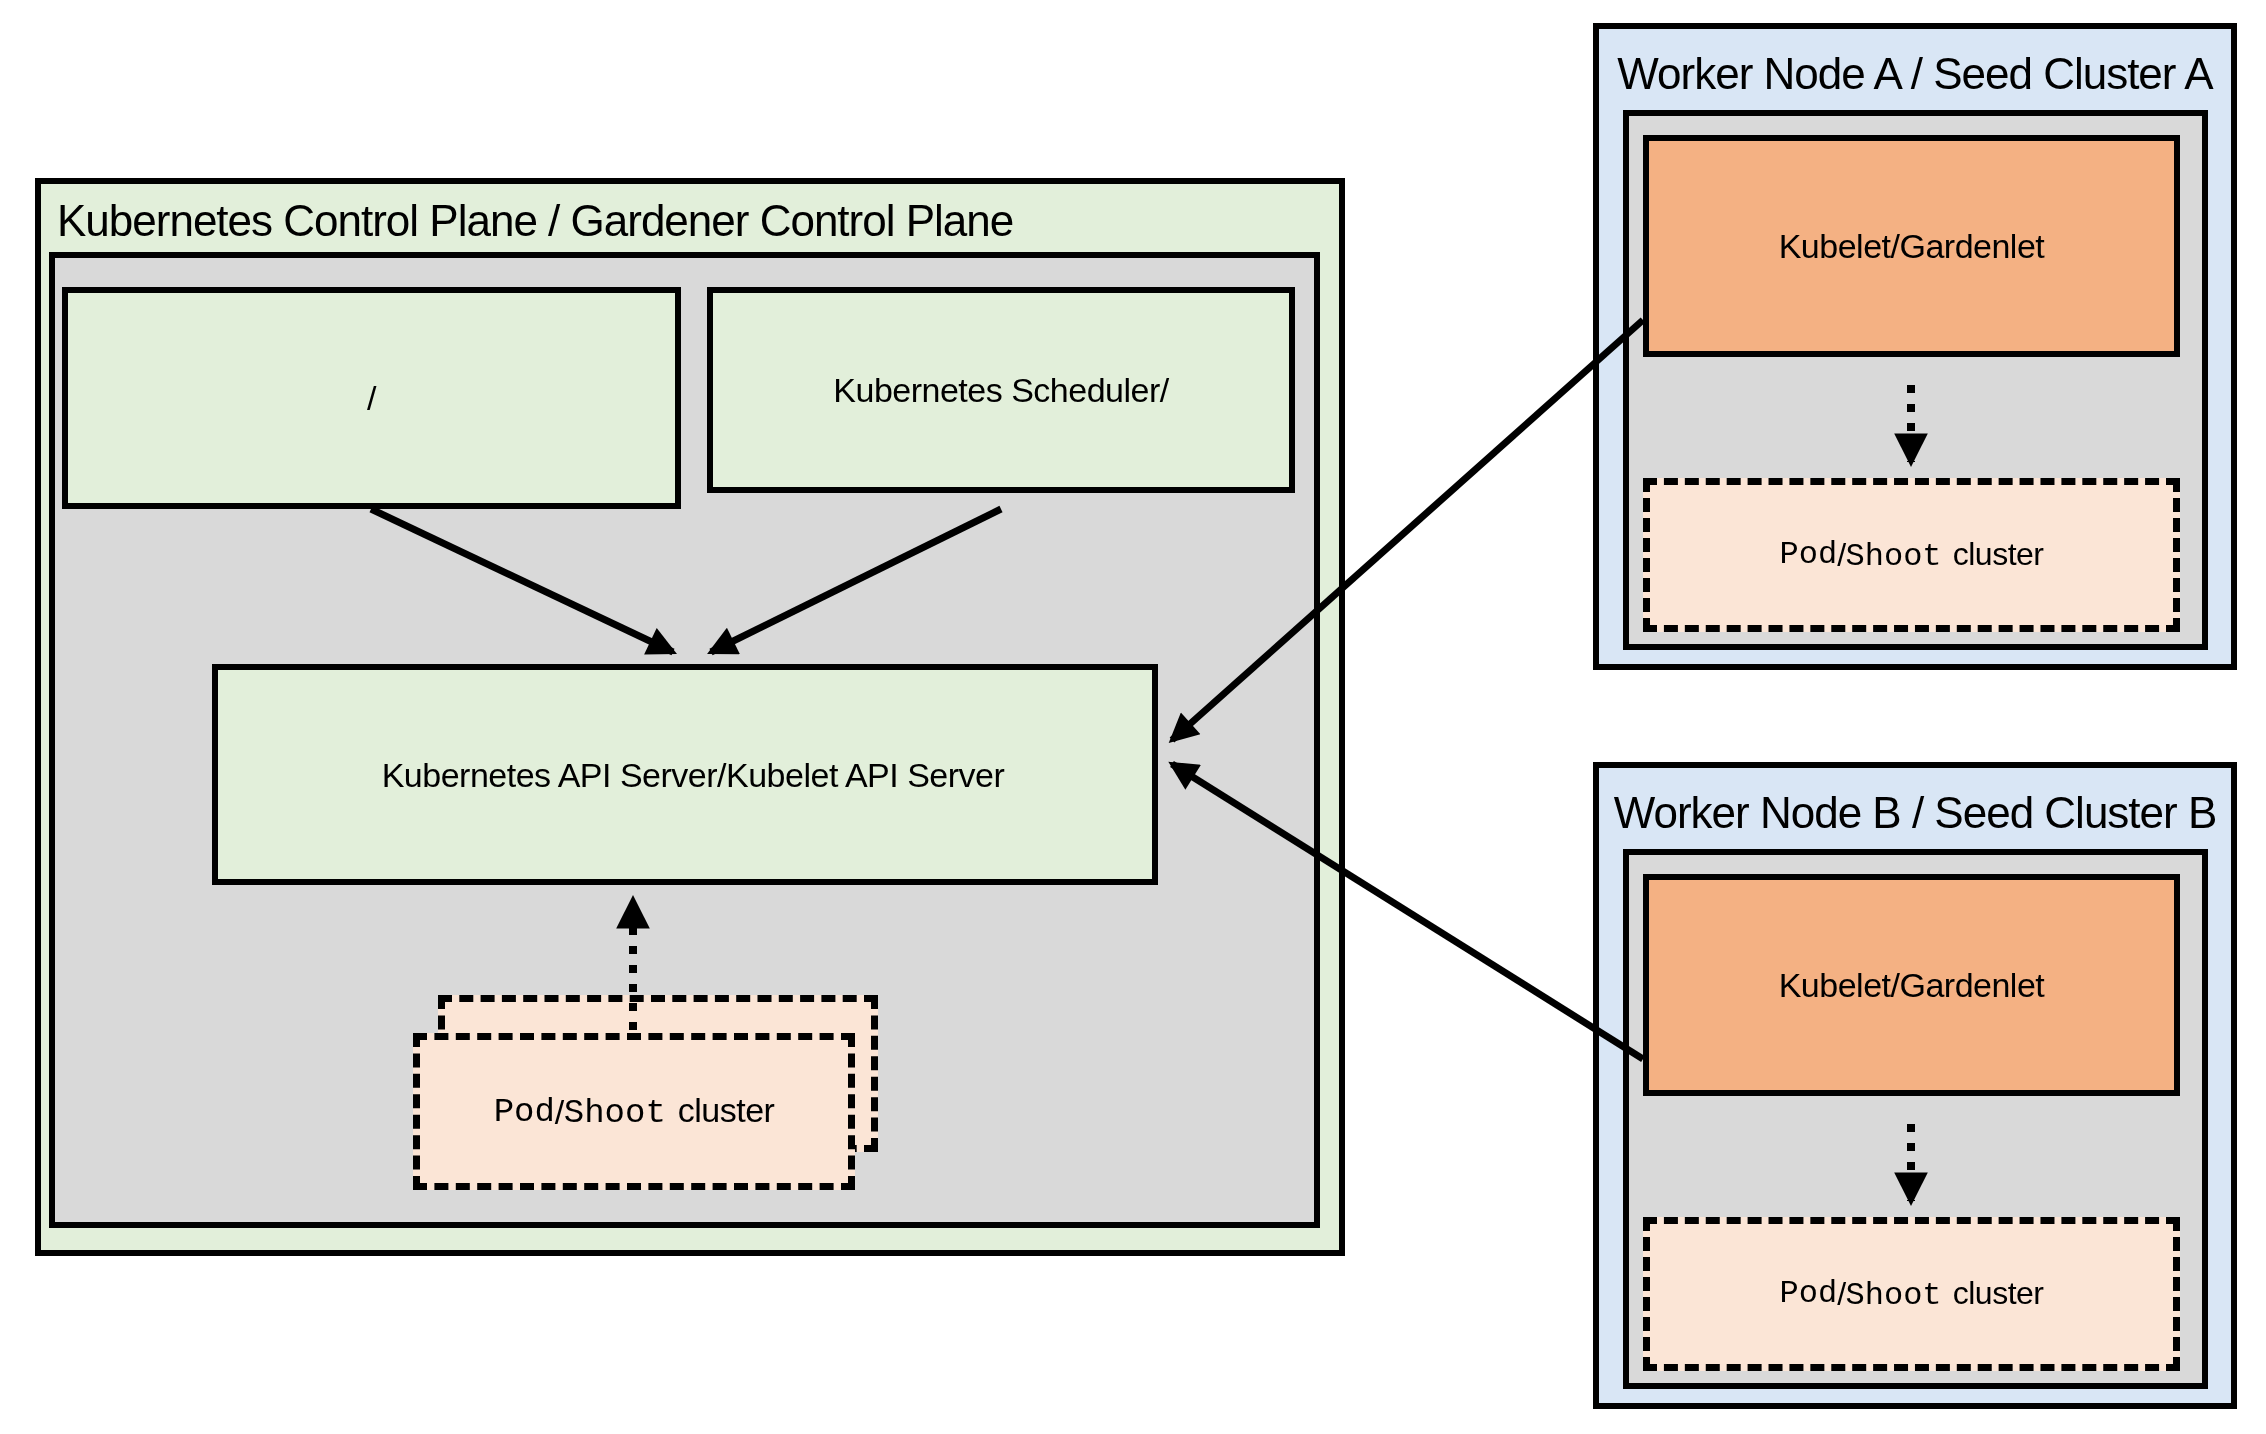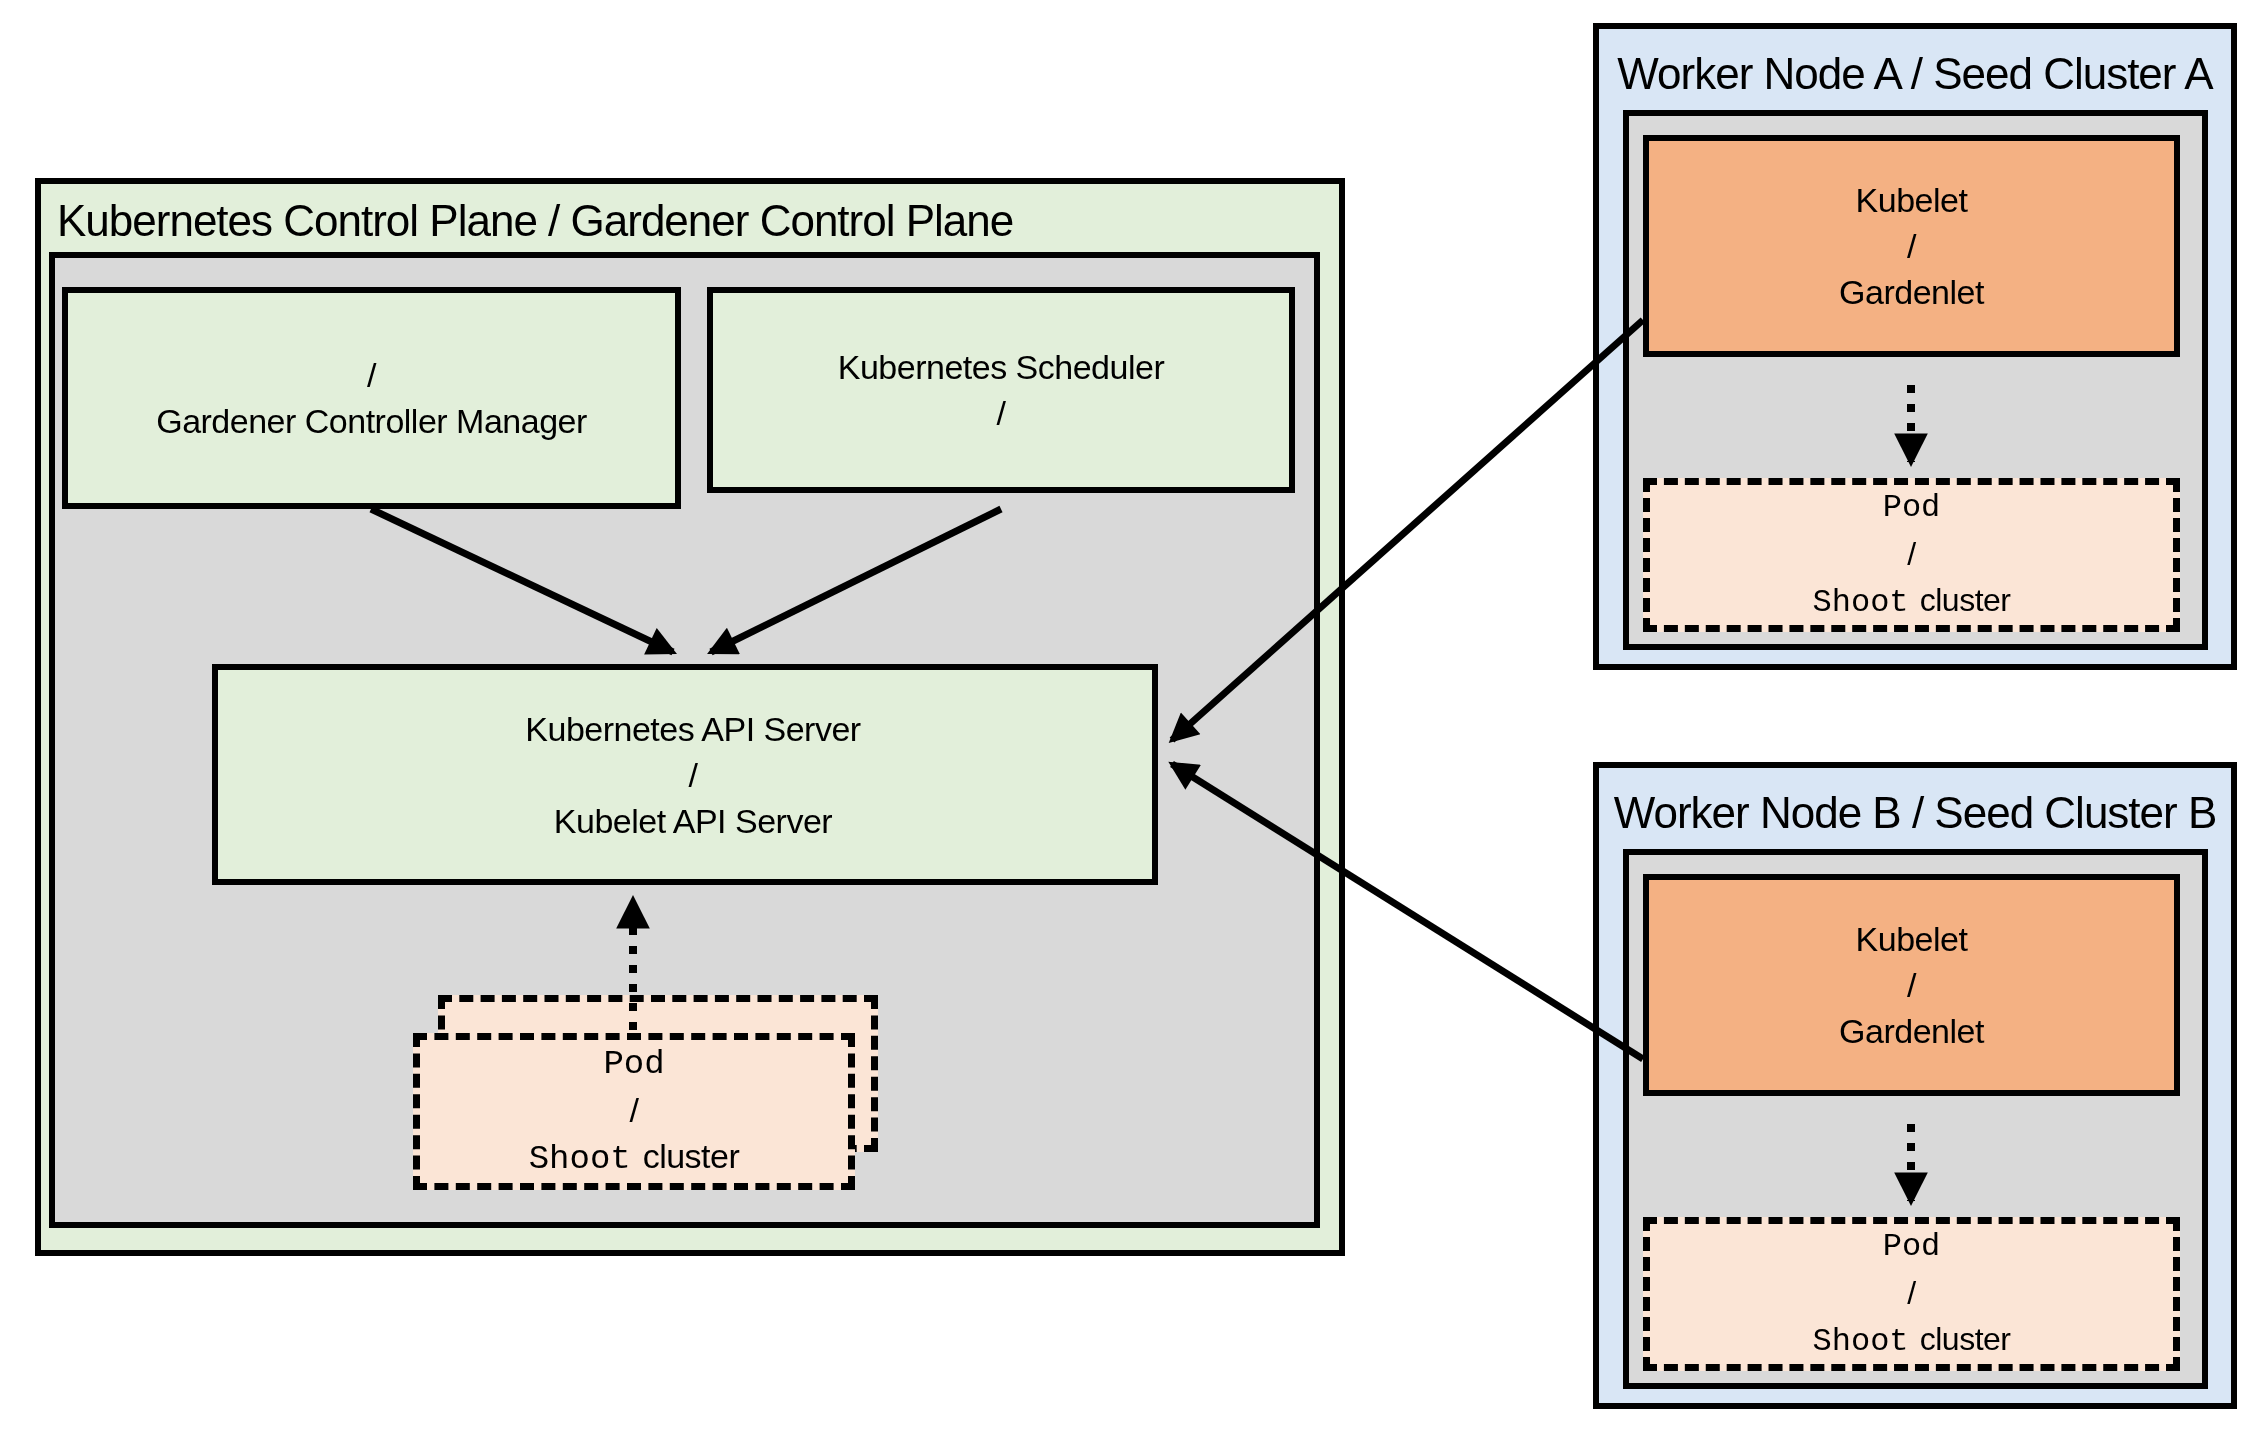--- a/index.html
+++ b/index.html
@@ -7,21 +7,21 @@
     position:relative;width:2266px;height:1434px;background:#ffffff;
     font-family:"Liberation Sans",sans-serif;color:#000;overflow:hidden;
   }
   .abs{position:absolute;box-sizing:border-box;}
   .bd{border:6px solid #000;}
   .fill-green{background:#e2efda;}
   .fill-gray{background:#d9d9d9;}
   .fill-blue{background:#d9e6f5;}
   .fill-orange{background:#f4b183;}
   .fill-peach{background:#fbe5d6;}
-  .center3{display:flex;flex-direction:column;align-items:center;justify-content:center;text-align:center;}
+  .center3{display:flex;flex-direction:row;align-items:center;justify-content:center;text-align:center;}
   .lbl{font-size:34px;line-height:46px;letter-spacing:-0.5px;white-space:nowrap;}
   .lbl-sm{font-size:32px;line-height:46px;letter-spacing:-0.5px;white-space:nowrap;}
   .bold{font-weight:normal;}
   .mono{font-family:"Liberation Mono","DejaVu Sans Mono",monospace;letter-spacing:0;}
   .title{font-size:44px;line-height:48px;letter-spacing:-1px;white-space:nowrap;}
   .cp-title{position:absolute;left:16px;top:13px;}
   .w-title{position:absolute;left:0;top:10px;width:100%;height:70px;display:flex;align-items:center;justify-content:center;}
   .dashedbox{border:7px dashed #000;}
   .arrows{position:absolute;left:0;top:0;width:2266px;height:1434px;z-index:6;pointer-events:none;}
   .arrows line{stroke:#000;}
@@ -31,21 +31,20 @@
 
 <div class="canvas">
 
   <div class="abs bd fill-green" style="left:35px;top:178px;width:1310px;height:1078px;">
     <div class="cp-title title">Kubernetes Control Plane / Gardener Control Plane</div>
 
     <div class="abs bd fill-gray" style="left:8px;top:68px;width:1271px;height:976px;">
 
       <div class="abs bd fill-green center3" style="left:7px;top:29px;width:619px;height:222px;">
         <div class="lbl">/</div>
-        <div class="lbl">Gardener Controller Manager</div>
       </div>
 
       <div class="abs bd fill-green center3" style="left:652px;top:29px;width:588px;height:206px;">
         <div class="lbl">Kubernetes Scheduler</div>
         <div class="lbl">/</div>
       </div>
 
       <div class="abs bd fill-green center3" style="left:157px;top:406px;width:946px;height:221px;padding-left:16px;">
         <div class="lbl">Kubernetes API Server</div>
         <div class="lbl">/</div>

